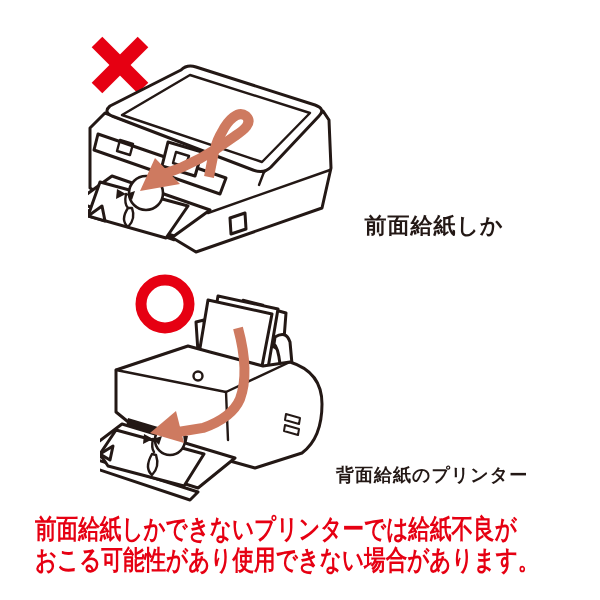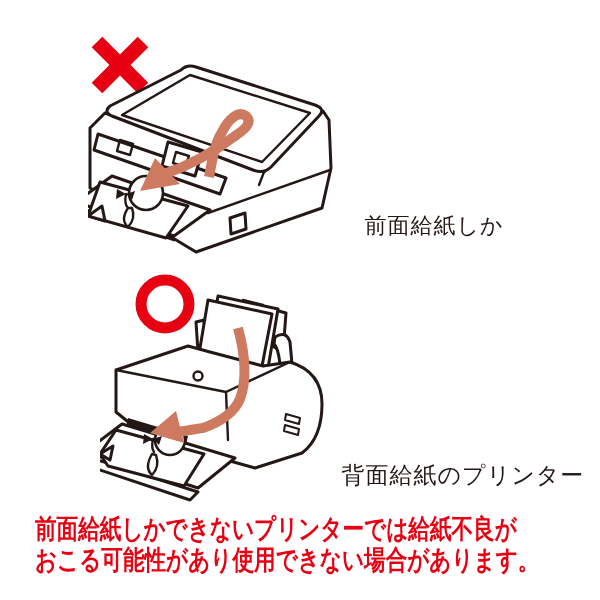--- a/index.html
+++ b/index.html
@@ -15,24 +15,24 @@
   }
   .abs{position:absolute;}
   
   .ln{stroke:var(--line_art);stroke-width:3;fill:#fff;stroke-linejoin:round;stroke-linecap:round;}
   .ln2{stroke:var(--line_art);stroke-width:2.4;fill:none;stroke-linejoin:round;stroke-linecap:round;}
   .dk{fill:var(--line_art);stroke:none;}
   .ar{stroke:var(--arrow_salmon);stroke-width:10;fill:none;stroke-linecap:butt;}
   .arh{fill:var(--arrow_salmon);stroke:none;}
   .redmark{stroke:var(--accent_red);fill:none;}
   .label{
-    color:var(--line_art);font-weight:400;font-size:22px;line-height:29px;
+    color:var(--line_art);font-weight:700;font-size:22px;line-height:29px;
     letter-spacing:1px;white-space:pre;
   }
-  .label2{font-size:23px;}
+  .label2{font-size:18px;}
   #warning{
     color:var(--accent_red);font-weight:700;font-size:27px;line-height:31px;
     white-space:nowrap;transform:scaleX(0.8);transform-origin:left top;letter-spacing:0;
   }
 </style>
 </head>
 <body>
 
 <div id="canvas">
 

